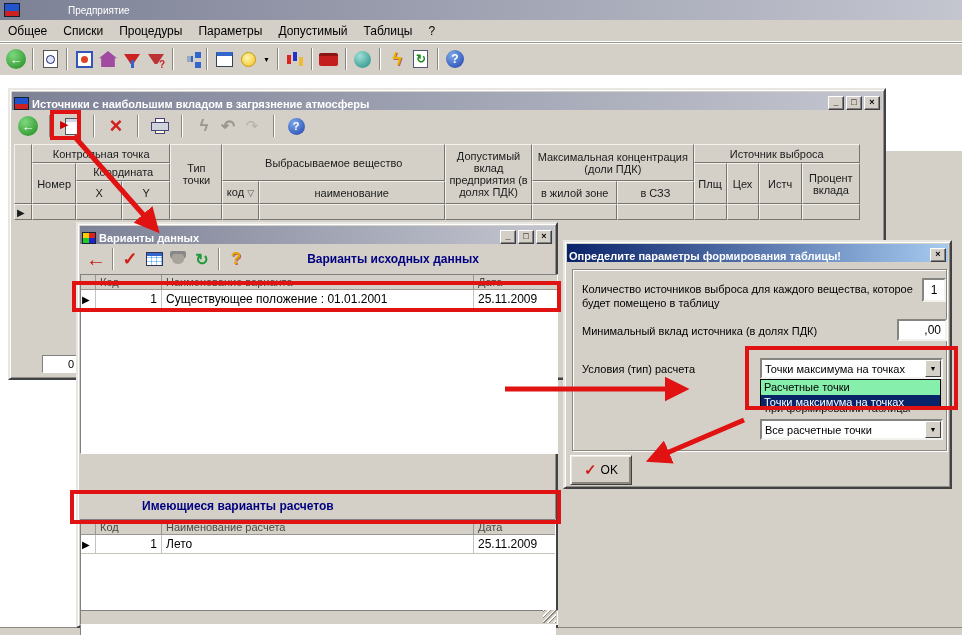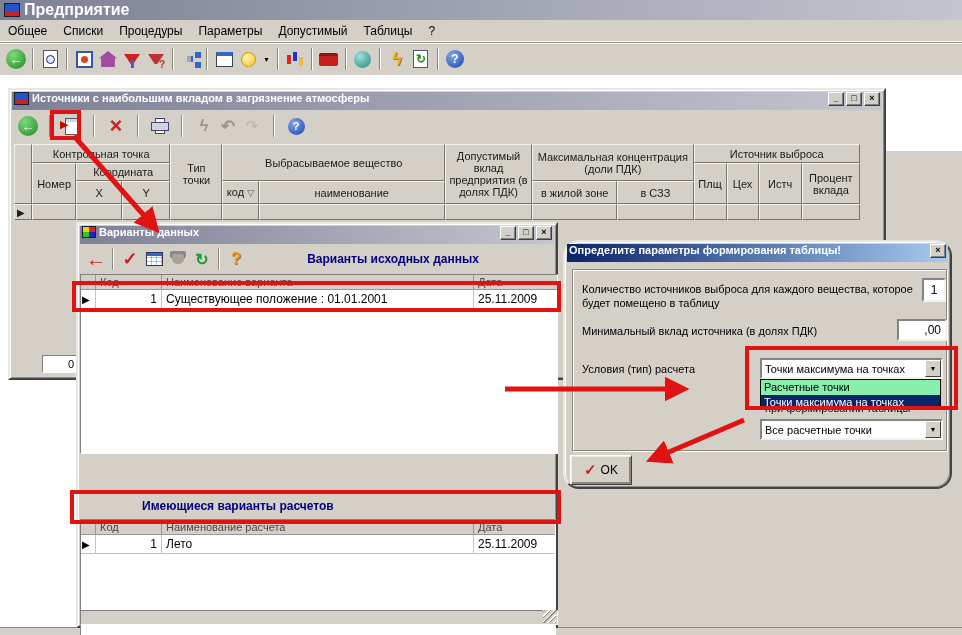--- a/index.html
+++ b/index.html
@@ -5,21 +5,21 @@
   * { margin:0; padding:0; box-sizing:border-box; }
   html,body { width:962px; height:635px; overflow:hidden; }
   body { font-family:"Liberation Sans", sans-serif; background:#fff; position:relative; }
   .abs { position:absolute; }
 
   
   .win { position:absolute; background:#d4d0c8; border:2px solid;
          border-color:#e9e7e2 #404244 #404244 #e9e7e2;
          box-shadow: inset 1px 1px 0 #fff, inset -1px -1px 0 #908d86; }
   .titlebar { position:absolute; left:2px; right:2px; top:2px; height:18px;
-              display:flex; align-items:flex-start; gap:3px; padding:0 2px; }
+              display:flex; align-items:flex-end; gap:3px; padding:0 2px; }
   .tb-inactive { background:linear-gradient(90deg,#7d8196,#c3c5cf); }
   .tb-active   { background:linear-gradient(90deg,#0a246a,#a6caf0); }
   .titlebar .ttl { color:#fff; font-weight:bold; font-size:11px; flex:1;
                    white-space:nowrap; overflow:hidden; }
   .capbtns { display:flex; gap:2px; }
   .capbtn { width:16px; height:14px; background:#d4d0c8; border:1px solid;
             border-color:#fff #404040 #404040 #fff; box-shadow:inset -1px -1px 0 #808080;
             font-size:9px; font-weight:bold; color:#000; text-align:center; line-height:11px; }
   .btn3d { background:#d4d0c8; border:1px solid; border-color:#fff #404040 #404040 #fff;
            box-shadow: inset 1px 1px 0 #eceae5, inset -2px -2px 0 #8a877f; }
@@ -69,21 +69,21 @@
 
   svg.anno { position:absolute; left:0; top:0; z-index:60; pointer-events:none; }
 </style>
 </head>
 <body>
 
 <div class="abs" style="left:0;top:0;width:962px;height:635px;background:#fff;">
 
   <div class="abs tb-inactive" style="left:0;top:0;width:962px;height:20px;display:flex;align-items:center;gap:4px;padding:0 4px;">
     <div style="width:16px;height:14px;background:linear-gradient(180deg,#2255cc 55%,#cc2222 55%);border:1px solid #123;"></div>
-    <div class="ttl" style="color:#fff;font-weight:bold;font-size:16px;">Предприятие</div>
+    <div class="ttl" style="color:#fff;font-weight:normal;font-size:10px;margin-left:44px;">Предприятие</div>
   </div>
 
   <div class="abs menubar" style="left:0;top:20px;width:962px;height:22px;background:#d4d0c8;border-bottom:1px solid #fff;">
     <div class="menu-item">Общее</div>
     <div class="menu-item">Списки</div>
     <div class="menu-item">Процедуры</div>
     <div class="menu-item">Параметры</div>
     <div class="menu-item">Допустимый</div>
     <div class="menu-item">Таблицы</div>
     <div class="menu-item">?</div>
@@ -346,21 +346,21 @@
         <div style="flex:1;border-right:none;">25.11.2009</div>
       </div>
     </div>
   </div>
 
   <div class="abs sunken" style="left:2px;top:386px;width:478px;height:15px;background:#d4d0c8;">
     <div class="grip"></div>
   </div>
 </div>
 
-<div class="win" style="left:563px;top:240px;width:389px;height:249px;z-index:20;border-radius:16px;">
+<div class="win" style="left:563px;top:240px;width:389px;height:249px;z-index:20;">
   <div class="titlebar tb-active">
     <div class="ttl">Определите параметры формирования таблицы!</div>
     <div class="capbtns">
       <div class="capbtn">×</div>
     </div>
   </div>
 
   <div class="abs" style="left:7px;top:27px;width:375px;height:182px;border:1px solid #8a877f;box-shadow:inset 1px 1px 0 #fff, 1px 1px 0 #fff;"></div>
 
   <div class="abs fieldlbl" style="left:17px;top:40px;width:332px;">Количество источников выброса для каждого вещества, которое будет помещено в таблицу</div>

